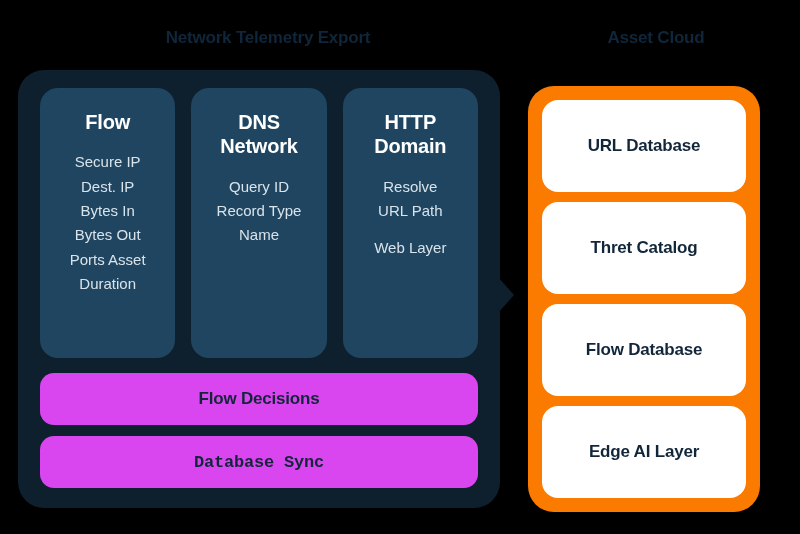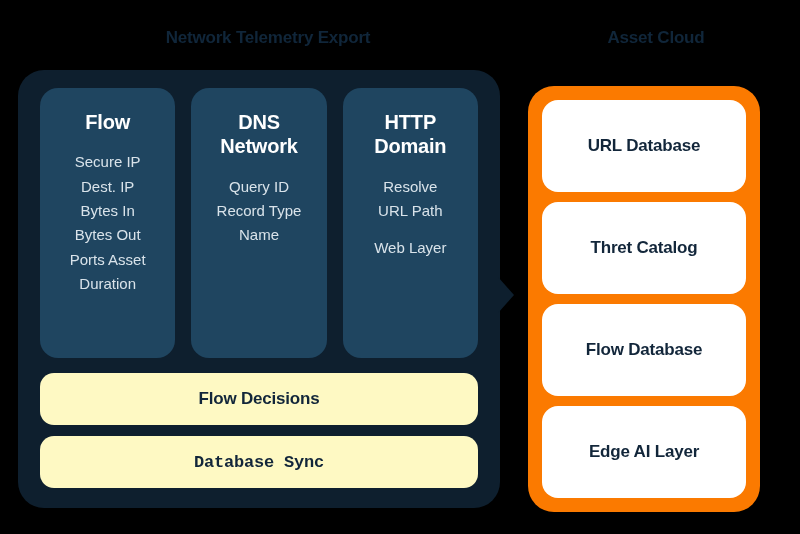--- a/index.html
+++ b/index.html
@@ -93,21 +93,21 @@
   }
   .column-items .item { display: block; }
   .column-items .item.spaced { margin-top: 13px; }
 
   
   .white-bar {
     position: absolute;
     left: 22px;
     right: 22px;
     height: 52px;
-    background: #fef9c3;
+    background: #d946ef;
     border-radius: 14px;
     display: flex;
     align-items: center;
     justify-content: center;
     color: #12263a;
     font-size: 17px;
     font-weight: bold;
     letter-spacing: -0.2px;
   }
   #bar-flow-decisions { top: 303px; }

